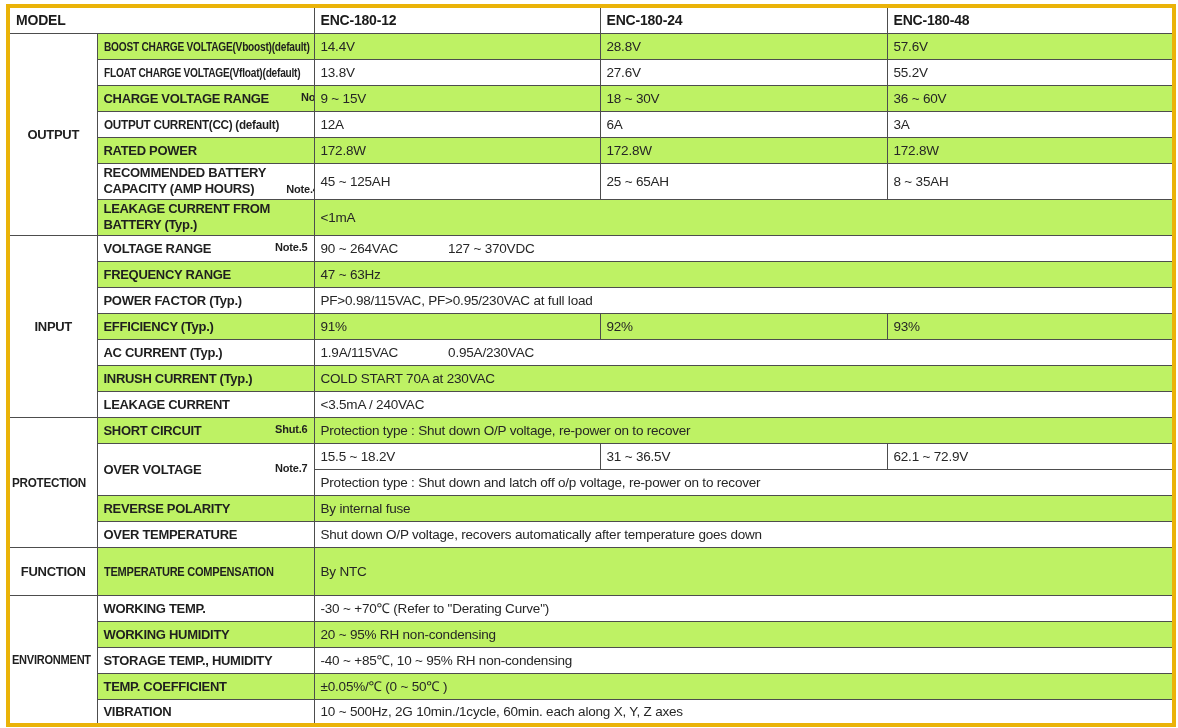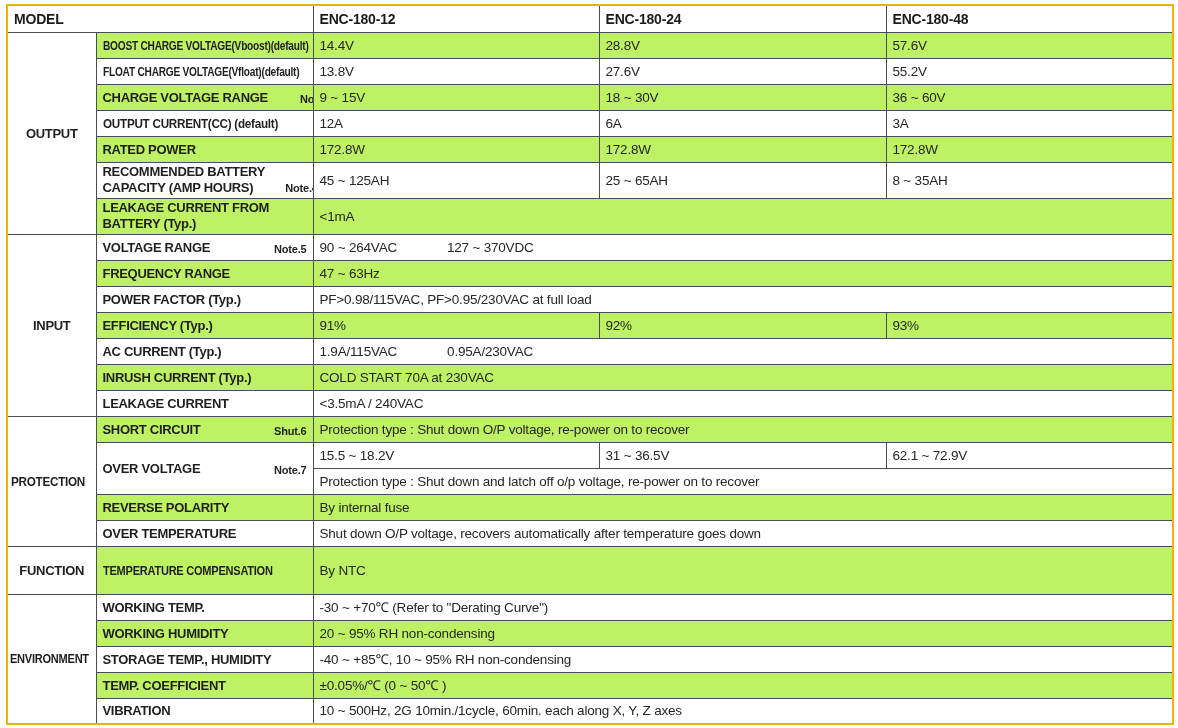--- a/index.html
+++ b/index.html
@@ -8,21 +8,21 @@
     width: 1178px; height: 728px;
     background: #ffffff;
     font-family: "Liberation Sans", sans-serif;
     overflow: hidden;
   }
   table.spec {
     border-collapse: collapse;
     table-layout: fixed;
     width: 1166px;
     margin: 4px 0 0 6px;
-    border: 2px solid #eab308;
+    border: 4px solid #eab308;
   }
   td {
     border: 1px solid #4d4d4d;
     padding: 0 6px;
     vertical-align: middle;
     overflow: hidden;
     white-space: nowrap;
     color: #222222;
   }
   tr.h-std  { height: 26px; }
@@ -49,21 +49,21 @@
   .note {
     font-weight: bold;
     font-size: 11px;
     letter-spacing: -0.2px;
     color: #1f1f1f;
     padding-left: 32px;
   }
   .flexrow {
     display: flex;
     justify-content: space-between;
-    align-items: flex-end;
+    align-items: flex-start;
     width: 100%;
   }
   .twoline { line-height: 16px; }
   .cx90 { display: inline-block; transform: scaleX(0.90); transform-origin: 0 50%; }
   .cx85 { display: inline-block; transform: scaleX(0.85); transform-origin: 0 50%; }
   .cx78 { display: inline-block; transform: scaleX(0.78); transform-origin: 0 50%; }
   .gap1 { margin-right: 50px; }
 </style>
 </head>
 <body>

